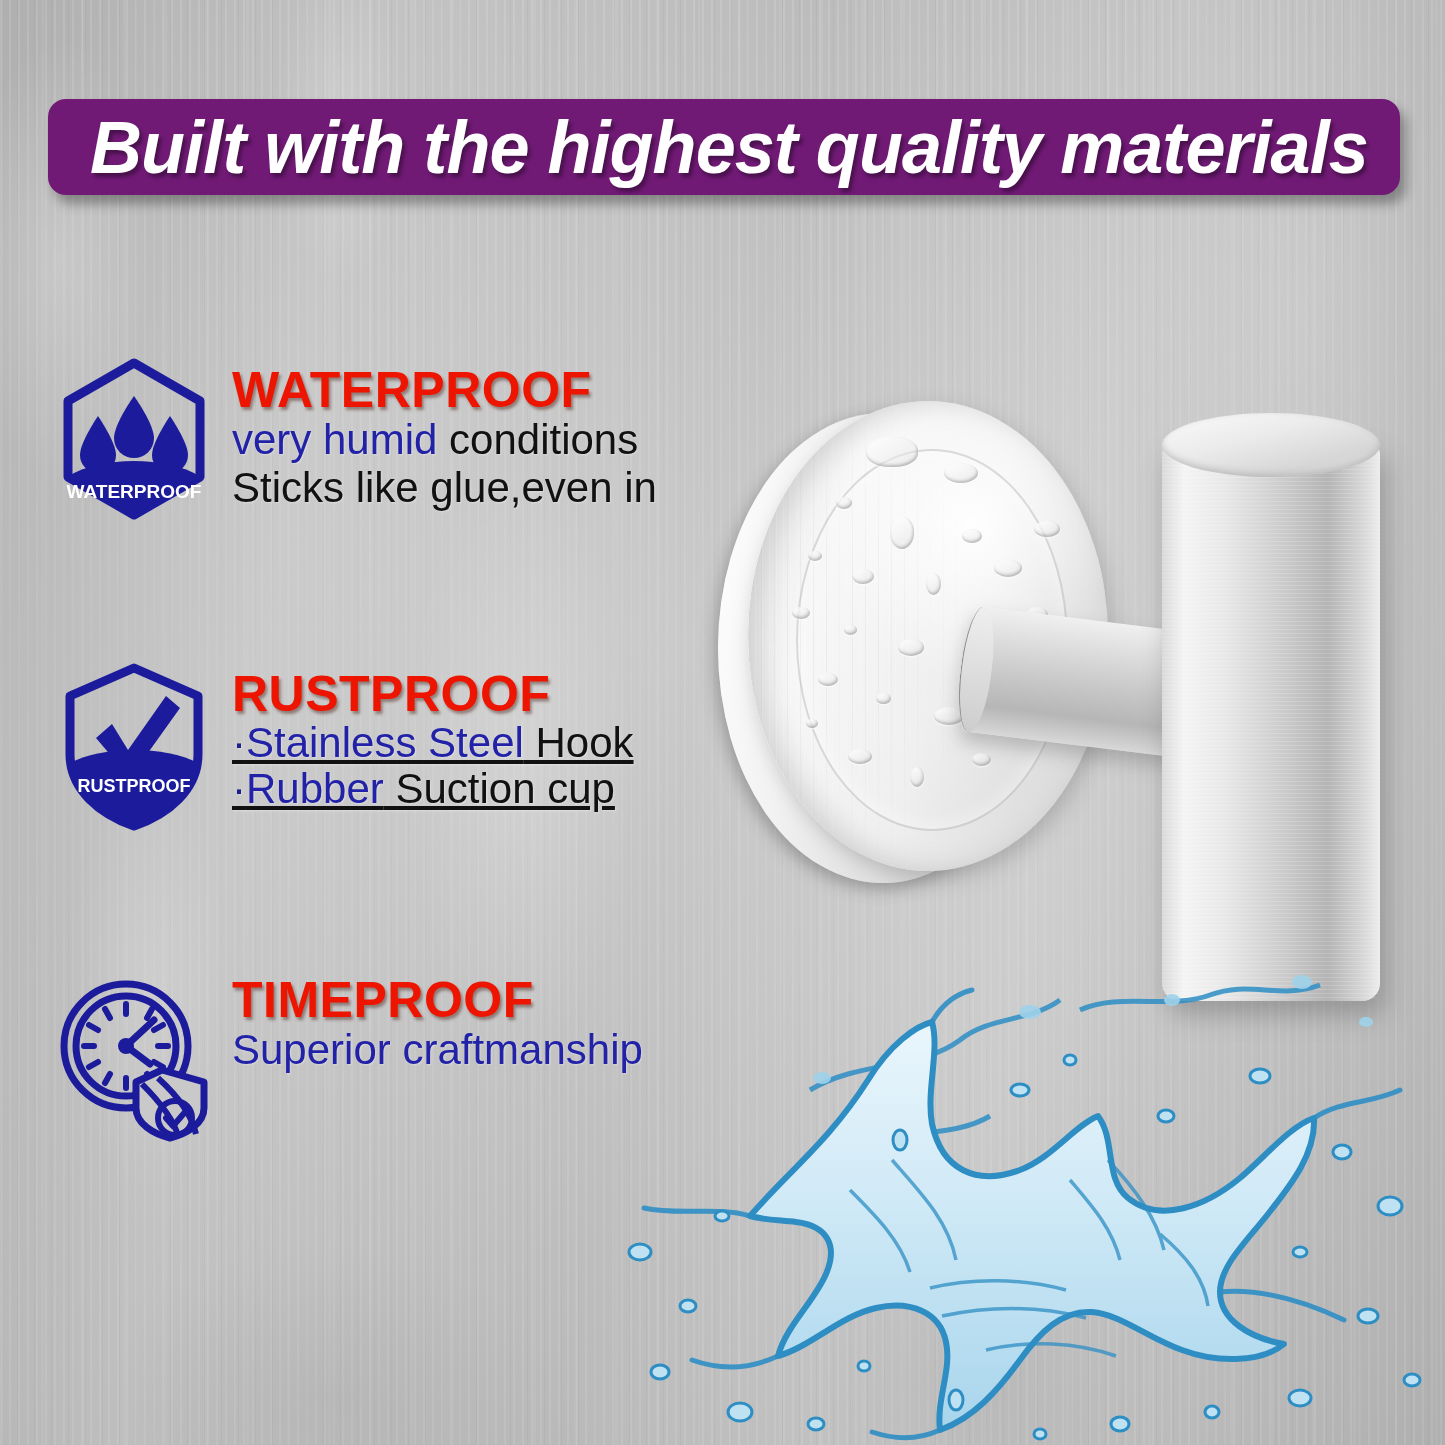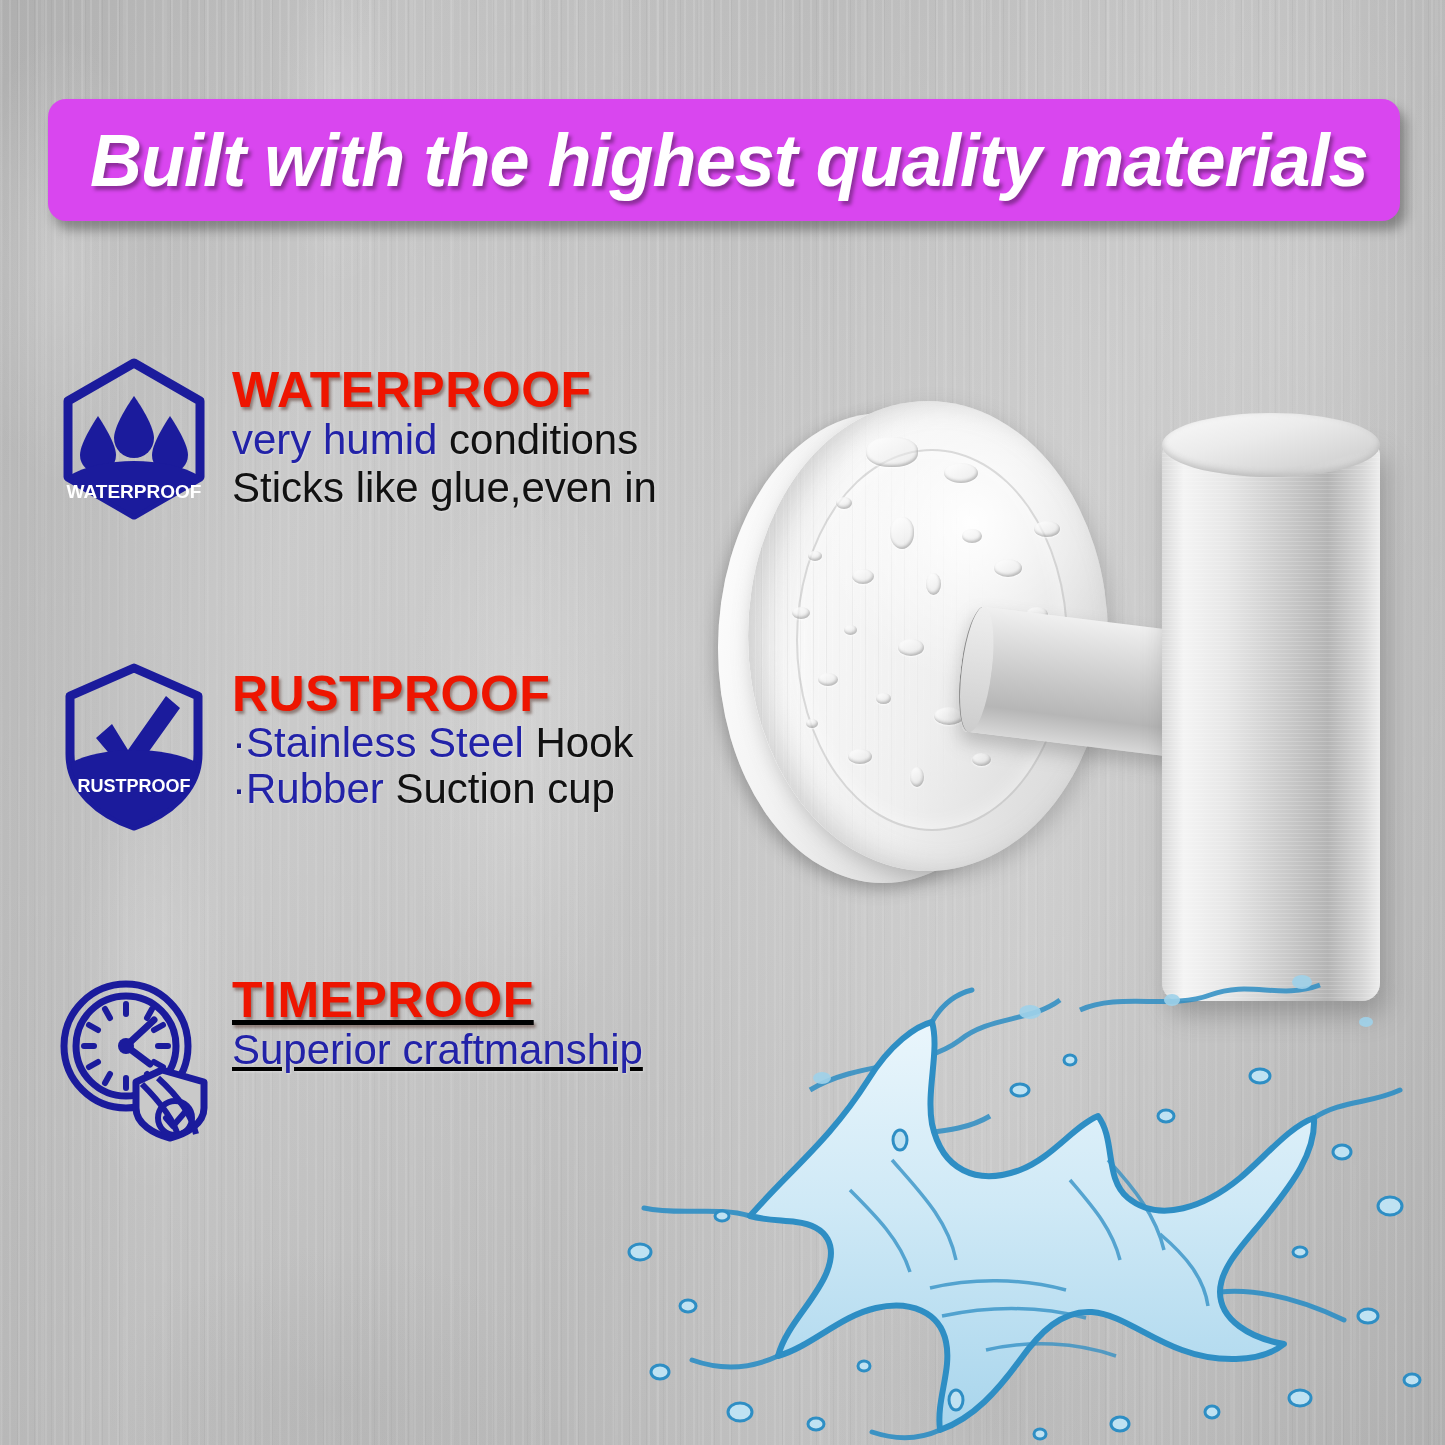--- a/index.html
+++ b/index.html
@@ -45,22 +45,22 @@
       radial-gradient(220px 260px at 980px 1380px, rgba(150,150,150,.22), transparent 75%),
       radial-gradient(300px 200px at 330px 1400px, rgba(160,160,160,.18), transparent 75%);
   }
   .bg-vign{
     position:absolute;inset:0;
     background:radial-gradient(120% 95% at 48% 45%, rgba(255,255,255,.10), rgba(90,90,90,.22) 100%);
   }
 
   
   .banner{
-    position:absolute;left:48px;top:99px;width:1352px;height:122px;
-    background:#d946ef;
+    position:absolute;left:48px;top:99px;width:1352px;height:96px;
+    background:#701a75;
     border-radius:18px;
     box-shadow:6px 9px 11px rgba(40,40,40,.40);
     display:flex;align-items:center;
   }
   .banner-text{
     margin-left:42px;
     color:#fff;
     font-size:75px;
     font-weight:bold;
     font-style:italic;
@@ -68,36 +68,36 @@
     transform:scaleX(.96);
     transform-origin:left center;
     white-space:nowrap;
     text-shadow:3px 4px 4px rgba(0,0,0,.35);
   }
 
   
   .feature{position:absolute;display:flex;align-items:flex-start;}
   #feature-waterproof{left:58px;top:358px;}
   #feature-rustproof {left:58px;top:662px;}
-  #feature-timeproof {left:58px;top:968px;text-decoration:underline;}
+  #feature-timeproof {left:58px;top:968px;}
 
   .badge{width:152px;height:170px;flex:0 0 152px;position:relative;}
   .badge svg{display:block;width:100%;height:100%;overflow:visible;}
 
   .feature-text{margin-left:22px;padding-top:6px;}
   .f-head{
     font-size:50px;font-weight:bold;color:#ee1500;line-height:1.04;
     letter-spacing:.5px;white-space:nowrap;
     text-shadow:2px 3px 3px rgba(70,30,20,.45);
   }
   .f-line{
     font-size:42px;color:#111;line-height:1.14;white-space:nowrap;
     text-shadow:1px 1px 2px rgba(255,255,255,.35);
   }
-  .f-line.tight{line-height:1.10;}
+  .f-line.tight{line-height:1.10;text-decoration:underline;}
   .blue{color:#2222a8;}
   .bullet{color:#1e1e8c;font-size:42px;}
 
   
   #product{
     position:absolute;left:700px;top:395px;width:745px;height:660px;
   }
   
   .disc-edge{
     position:absolute;left:18px;top:18px;width:330px;height:470px;

